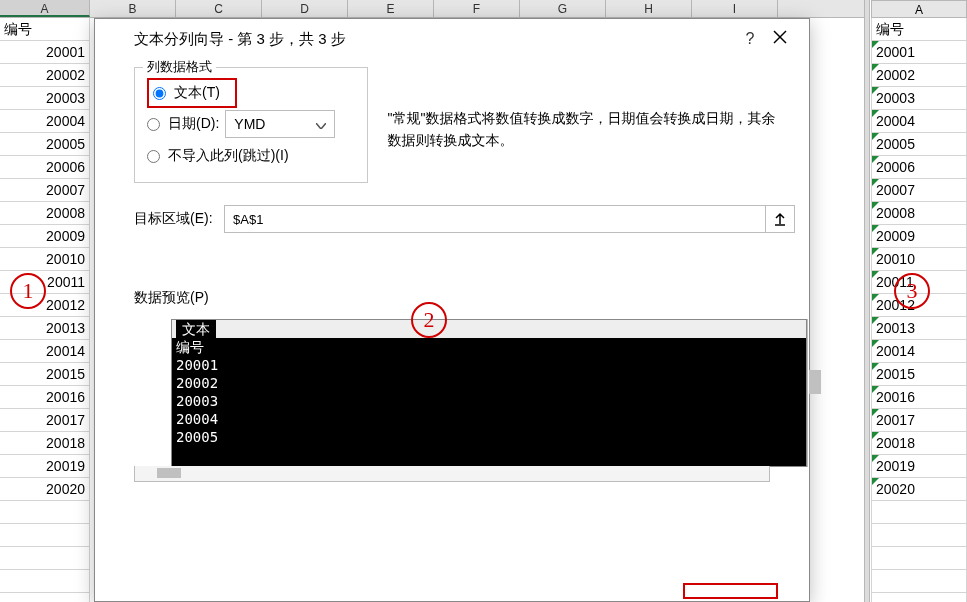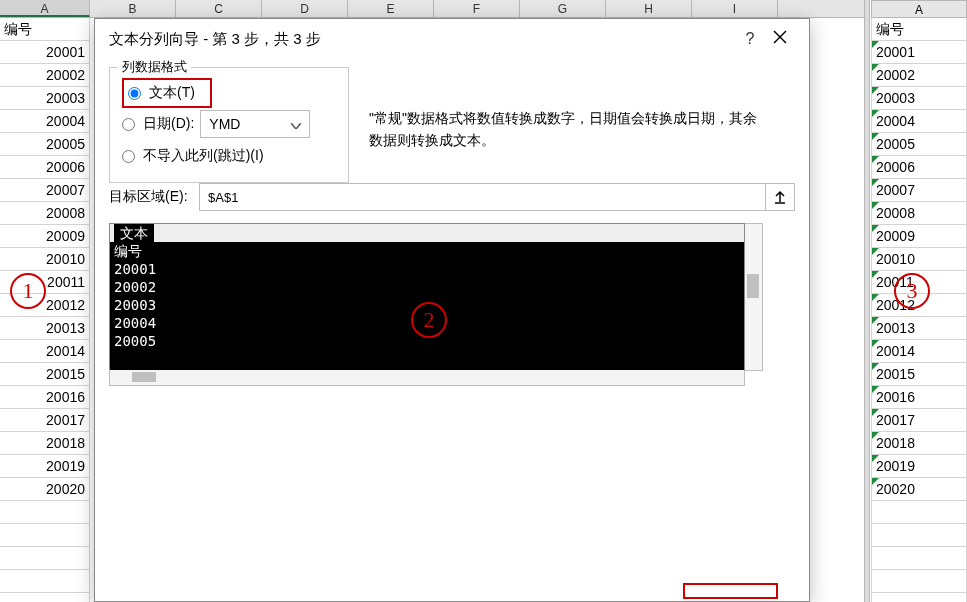--- a/index.html
+++ b/index.html
@@ -107,20 +107,21 @@
     }
     
     .dialog {
       position: absolute;
       left: 94px; top: 18px;
       width: 716px;
       height: 584px;
       background: #fff;
       border: 1px solid #888;
       box-shadow: 0 4px 18px rgba(0,0,0,0.25);
+      padding-left: 25px;
     }
     .titlebar {
       height: 40px;
       display: flex;
       align-items: center;
       padding: 0 14px;
     }
     .titlebar .t { flex: 1; font-size: 15px; }
     .titlebar .help, .titlebar .close {
       width: 30px; height: 30px;
@@ -175,20 +176,21 @@
     }
     .adv-btn {
       display:inline-block;
       margin-top: 14px;
       border: 1px solid #bcbcbc;
       padding: 6px 18px;
       background: #fdfdfd;
       cursor:pointer;
     }
     .dest-row {
+      margin-top: 22px;
       display:flex;
       align-items:center;
     }
     .dest-row label { width: 90px; }
     .dest-input {
       flex: 1;
       height: 28px;
       border: 1px solid #bcbcbc;
       padding: 0 8px;
       font-size: 13px;
@@ -210,20 +212,21 @@
     .preview-box {
       border: 1px solid #888;
       width: 636px;
       height: 148px;
       background: #000;
       color: #fff;
       font-family: "SimSun", monospace;
       font-size: 14px;
       line-height: 18px;
       overflow:hidden;
+      margin-left:37px;
     }
     .preview-hdr {
       background: #eee;
       color: #000;
       height: 18px;
       padding-left: 4px;
     }
     .preview-hdr span {
       background:#000; color:#fff;
       display:inline-block;
@@ -399,20 +402,21 @@
       <span class="ref-btn">
         <svg width="14" height="14" viewBox="0 0 14 14">
           <path d="M7 12 L7 2 M3 6 L7 2 L11 6" fill="none" stroke="#000" stroke-width="1.5"></path>
           <line x1="2" y1="13" x2="12" y2="13" stroke="#000" stroke-width="1.5"></line>
         </svg>
       </span>
     </div>
 
     <div class="circ" style="left:316px; top:283px;">2</div>
 
+    <div class="preview-label">数据预览(P)</div>
 
     <div class="preview-wrap">
       <div>
         <div class="preview-box">
           <div class="preview-hdr"><span>文本</span></div>
           <div class="preview-line">编号</div>
           <div class="preview-line">20001</div>
           <div class="preview-line">20002</div>
           <div class="preview-line">20003</div>
           <div class="preview-line">20004</div>

